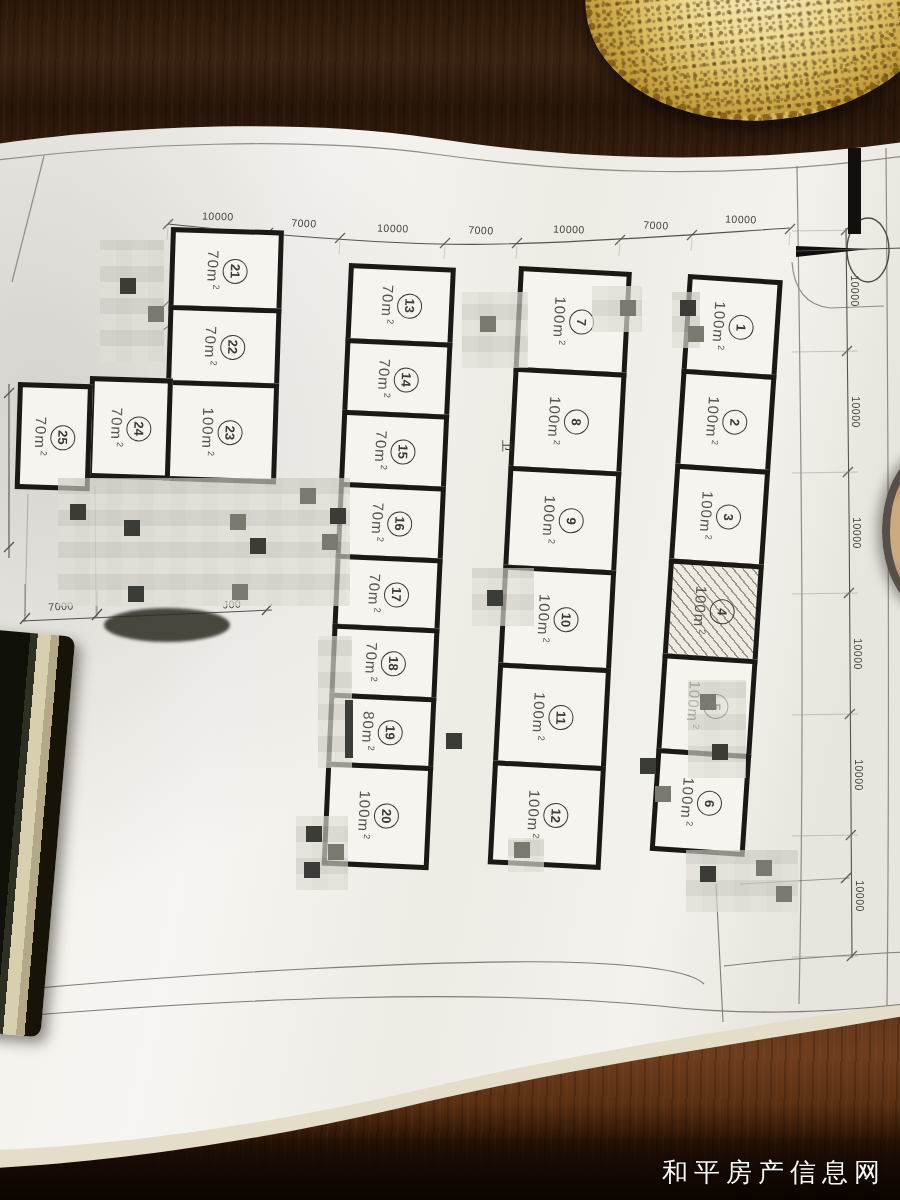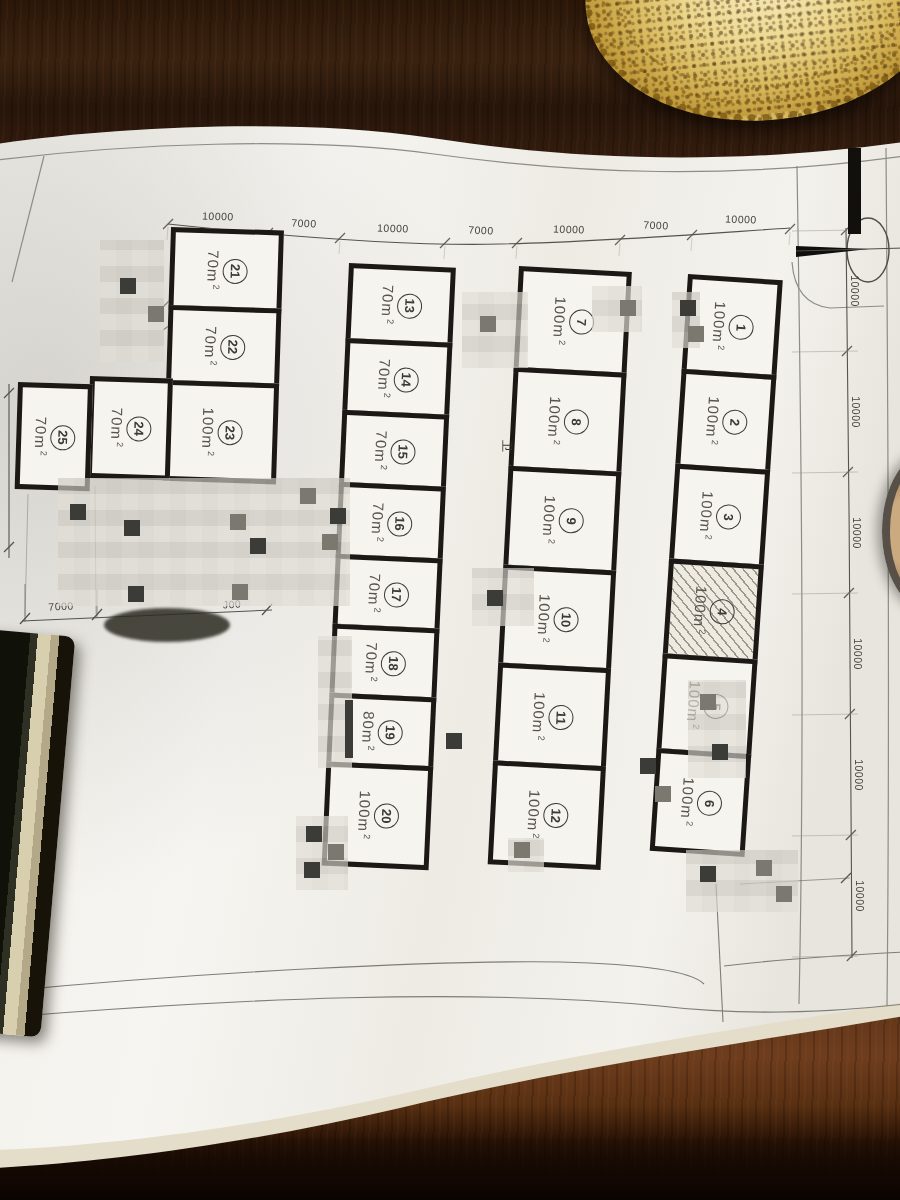--- a/index.html
+++ b/index.html
@@ -191,20 +191,21 @@
         <line x1="845.84" y1="840" x2="855.84" y2="830" stroke="#55534e" stroke-width="1.3" opacity="0.9"></line>
         <line x1="792" y1="836" x2="858" y2="835" stroke="#98968f" stroke-width="0.9" opacity="0.55"></line>
         <line x1="846.808" y1="961" x2="856.808" y2="951" stroke="#55534e" stroke-width="1.3" opacity="0.9"></line>
         <line x1="792" y1="957" x2="858" y2="956" stroke="#98968f" stroke-width="0.9" opacity="0.55"></line>
       </g>
   </svg>
 
   <div class="blob"></div>
   <div class="book"></div>
   <div class="cup"></div>
+  <div class="watermark">和平房产信息网</div>
 <div class="ugroup" style="left: 688px; top: 274px; width: 95px; transform: rotate(3.8deg);">
       <div class="unit" style="height: 100px;">
         <div class="ulabel">
           <span class="ucirc">1</span>
           <span class="uarea"><span>100m</span><sup>2</sup></span>
         </div>
       </div>
       <div class="unit" style="height: 100px;">
         <div class="ulabel">
           <span class="ucirc">2</span>

